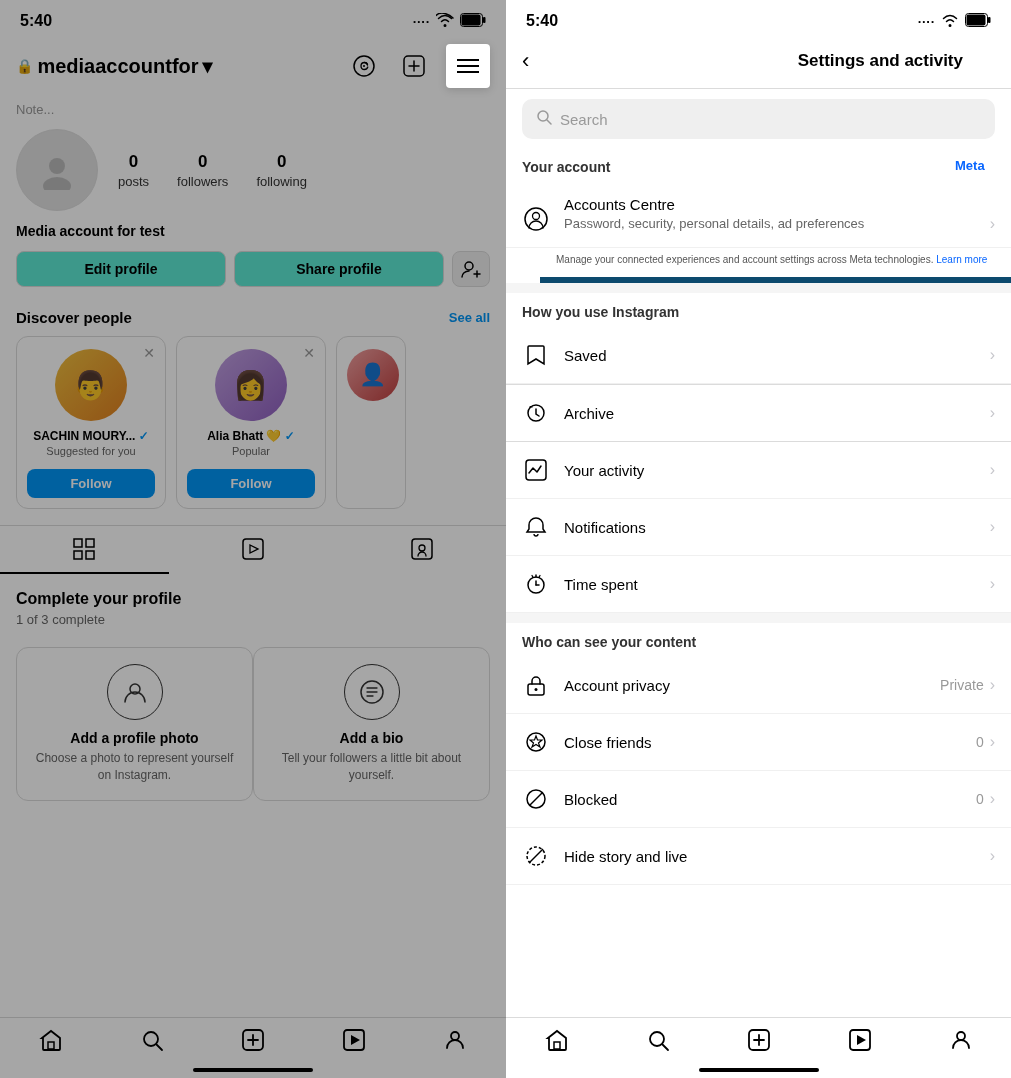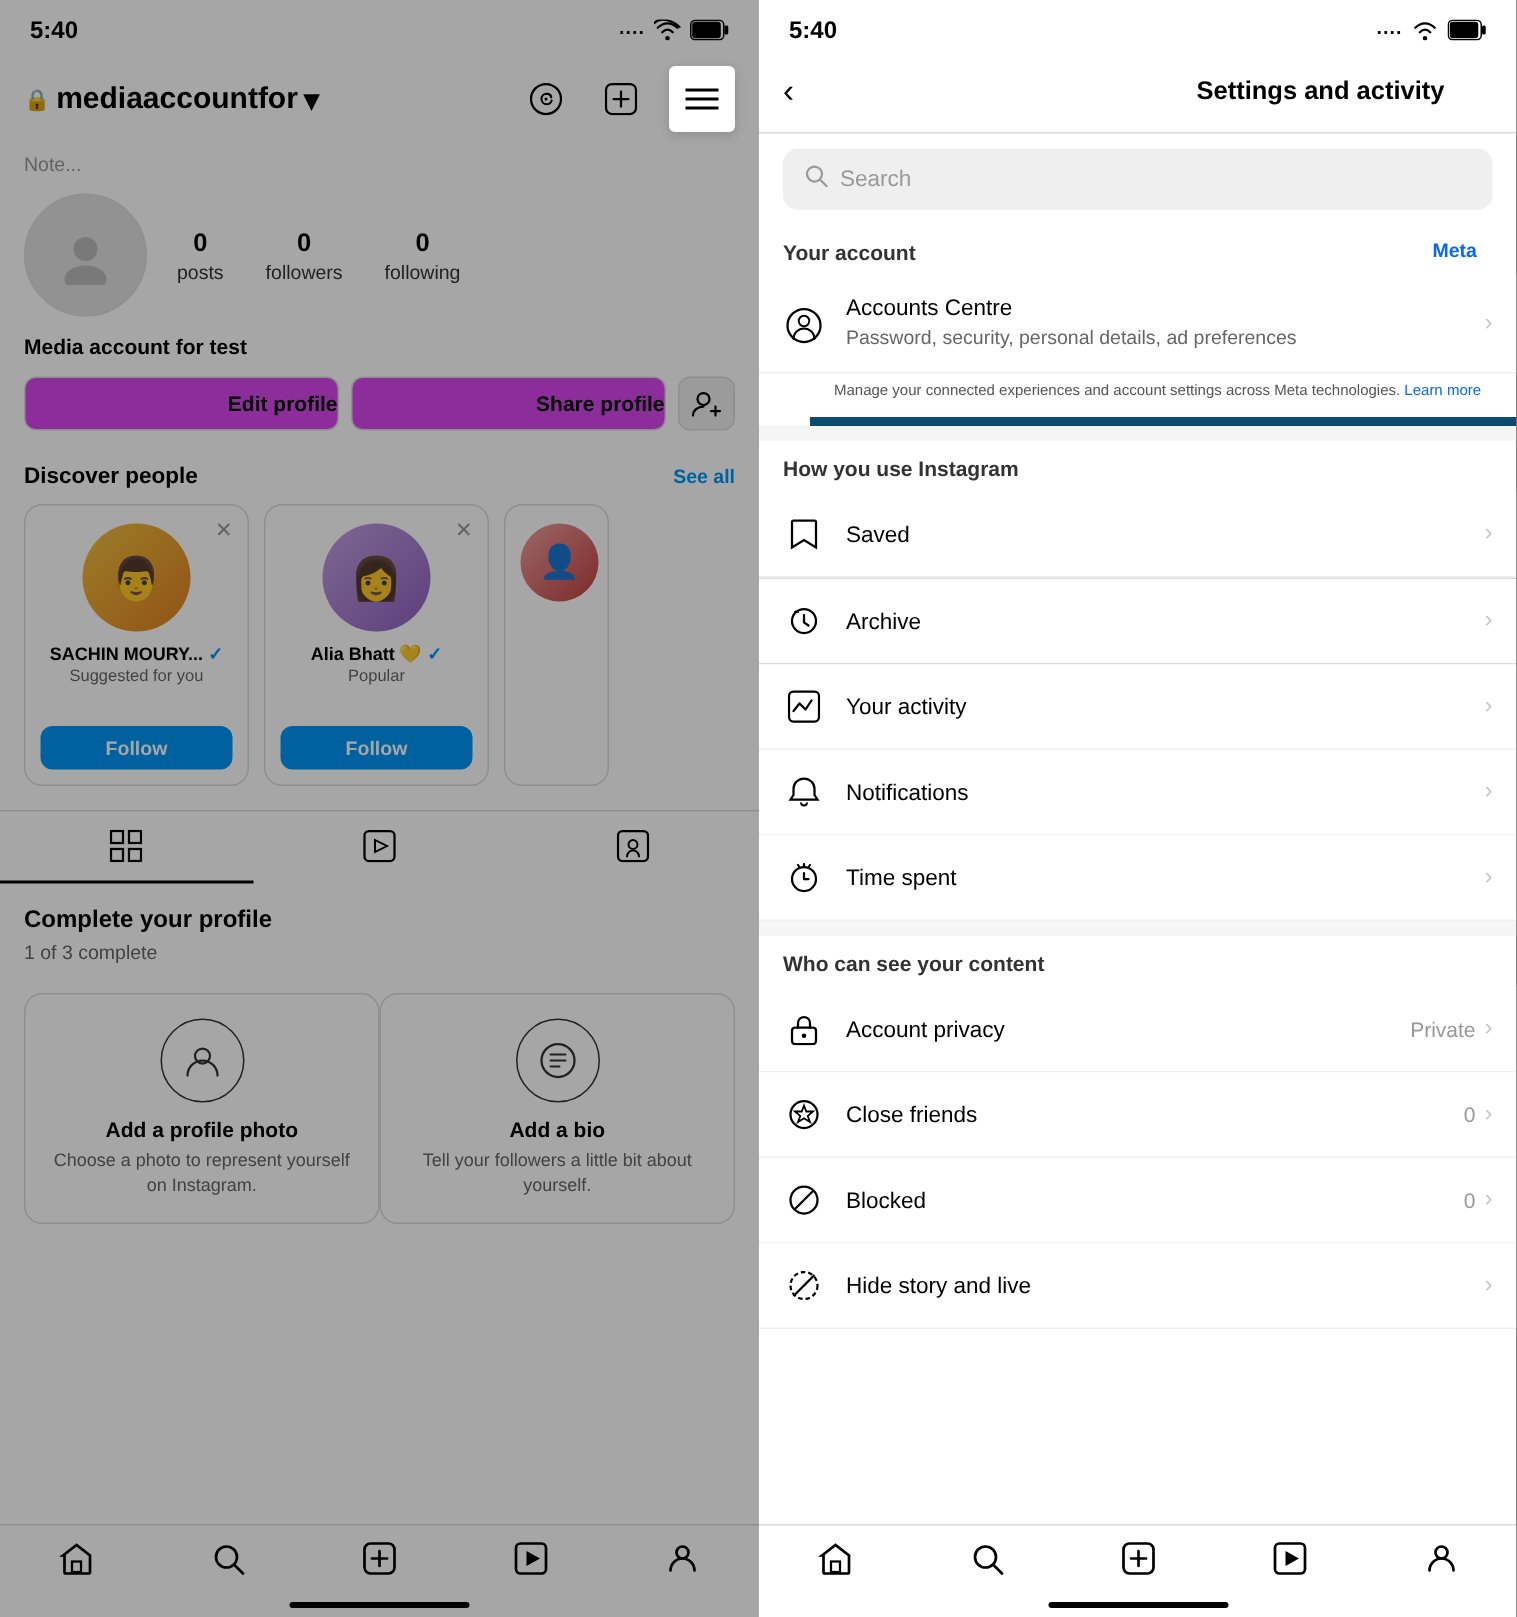--- a/index.html
+++ b/index.html
@@ -120,26 +120,26 @@
 
     .profile-actions {
       display: flex;
       padding: 0 16px 14px;
       gap: 8px;
     }
     .action-btn {
       flex: 1;
       padding: 8px 0;
       border: 1px solid #dbdbdb;
-      background: #d946ef;
+      background: #5eead4;
       border-radius: 8px;
       font-size: 14px;
       font-weight: 600;
       cursor: pointer;
-      text-align: right;
+      text-align: center;
     }
     .action-btn-icon {
       width: 38px;
       padding: 8px 0;
       border: 1px solid #dbdbdb;
       background: #efefef;
       border-radius: 8px;
       font-size: 16px;
       cursor: pointer;
       text-align: center;
@@ -190,21 +190,21 @@
       font-size: 12px;
       font-weight: 600;
       margin-bottom: 2px;
       white-space: nowrap;
       overflow: hidden;
       text-overflow: ellipsis;
     }
     .person-sub {
       font-size: 11px;
       color: #666;
-      margin-bottom: 27px;
+      margin-bottom: 12px;
     }
     .follow-btn {
       width: 100%;
       padding: 7px 0;
       background: #0095f6;
       color: #fff;
       border: none;
       border-radius: 8px;
       font-size: 13px;
       font-weight: 600;
@@ -698,21 +698,21 @@
 
   <div style="padding: 4px 16px 0; display: flex; justify-content: space-between; align-items: center;">
     <span style="font-size:14px;font-weight:600;color:#333;">Your account</span>
     <span style="font-size:13px;color:#0866ff;font-weight:700;">
       <svg width="40" height="16" viewBox="0 0 40 16" fill="none">
         <text x="0" y="13" font-size="13" fill="#0866ff" font-family="sans-serif" font-weight="700">Meta</text>
       </svg>
     </span>
   </div>
 
-  <div class="settings-item" style="margin-top:6px; align-items:center;">
+  <div class="settings-item" style="margin-top:6px; align-items:flex-end;">
     <div class="settings-item-icon" style="margin-top:2px;">
       <svg width="26" height="26" viewBox="0 0 26 26" fill="none">
         <circle cx="13" cy="13" r="11" stroke="#000" stroke-width="1.5"></circle>
         <circle cx="13" cy="10" r="3.5" stroke="#000" stroke-width="1.3"></circle>
         <path d="M6 22c0-3.9 3.1-7 7-7s7 3.1 7 7" stroke="#000" stroke-width="1.3" stroke-linecap="round"></path>
       </svg>
     </div>
     <div style="flex:1;">
       <div style="font-size:15px;font-weight:500;">Accounts Centre</div>
       <div style="font-size:13px;color:#666;line-height:1.4;margin-top:2px;">Password, security, personal details, ad preferences</div>

